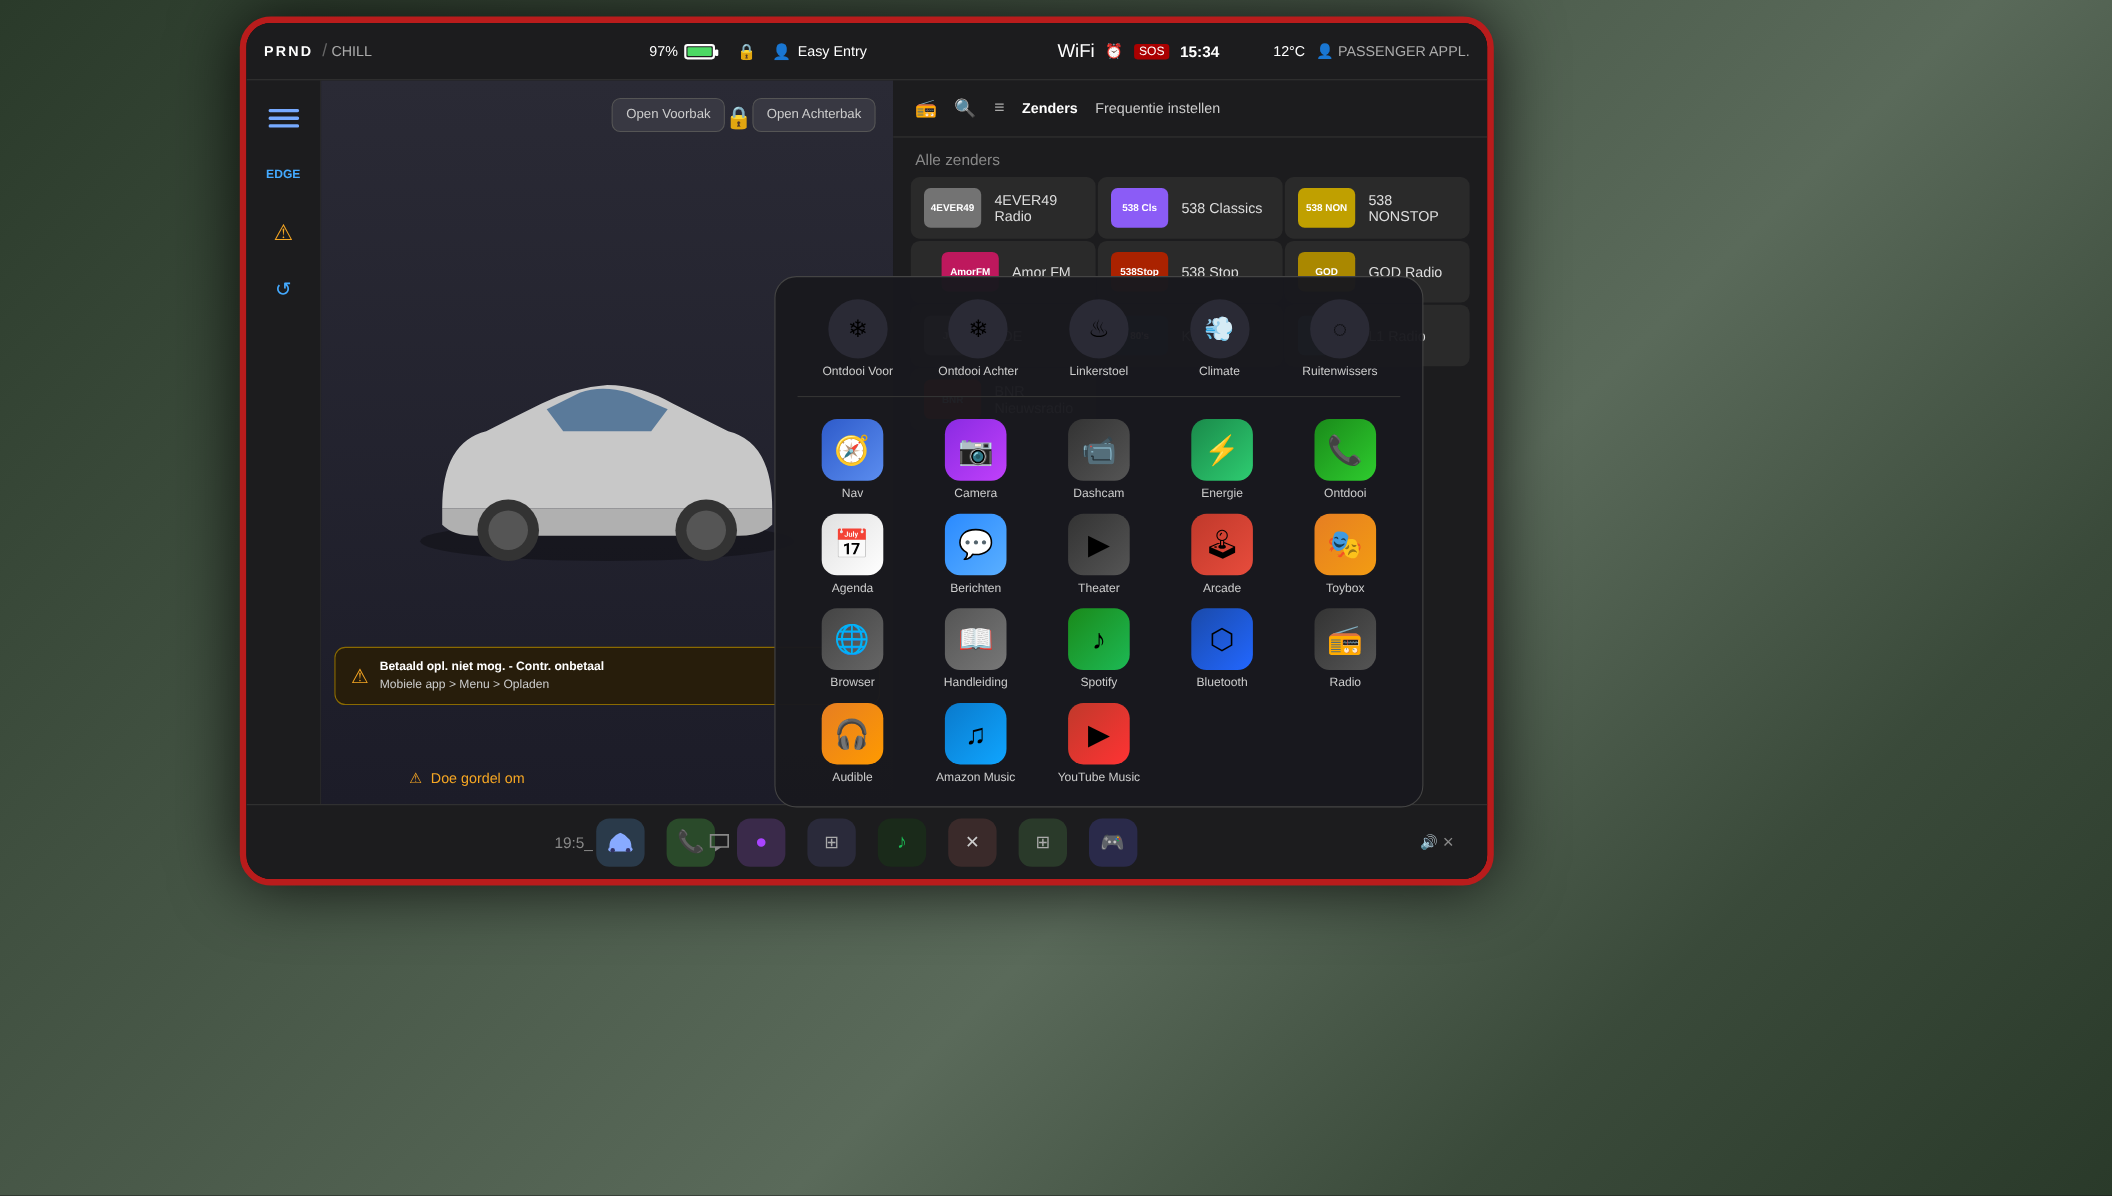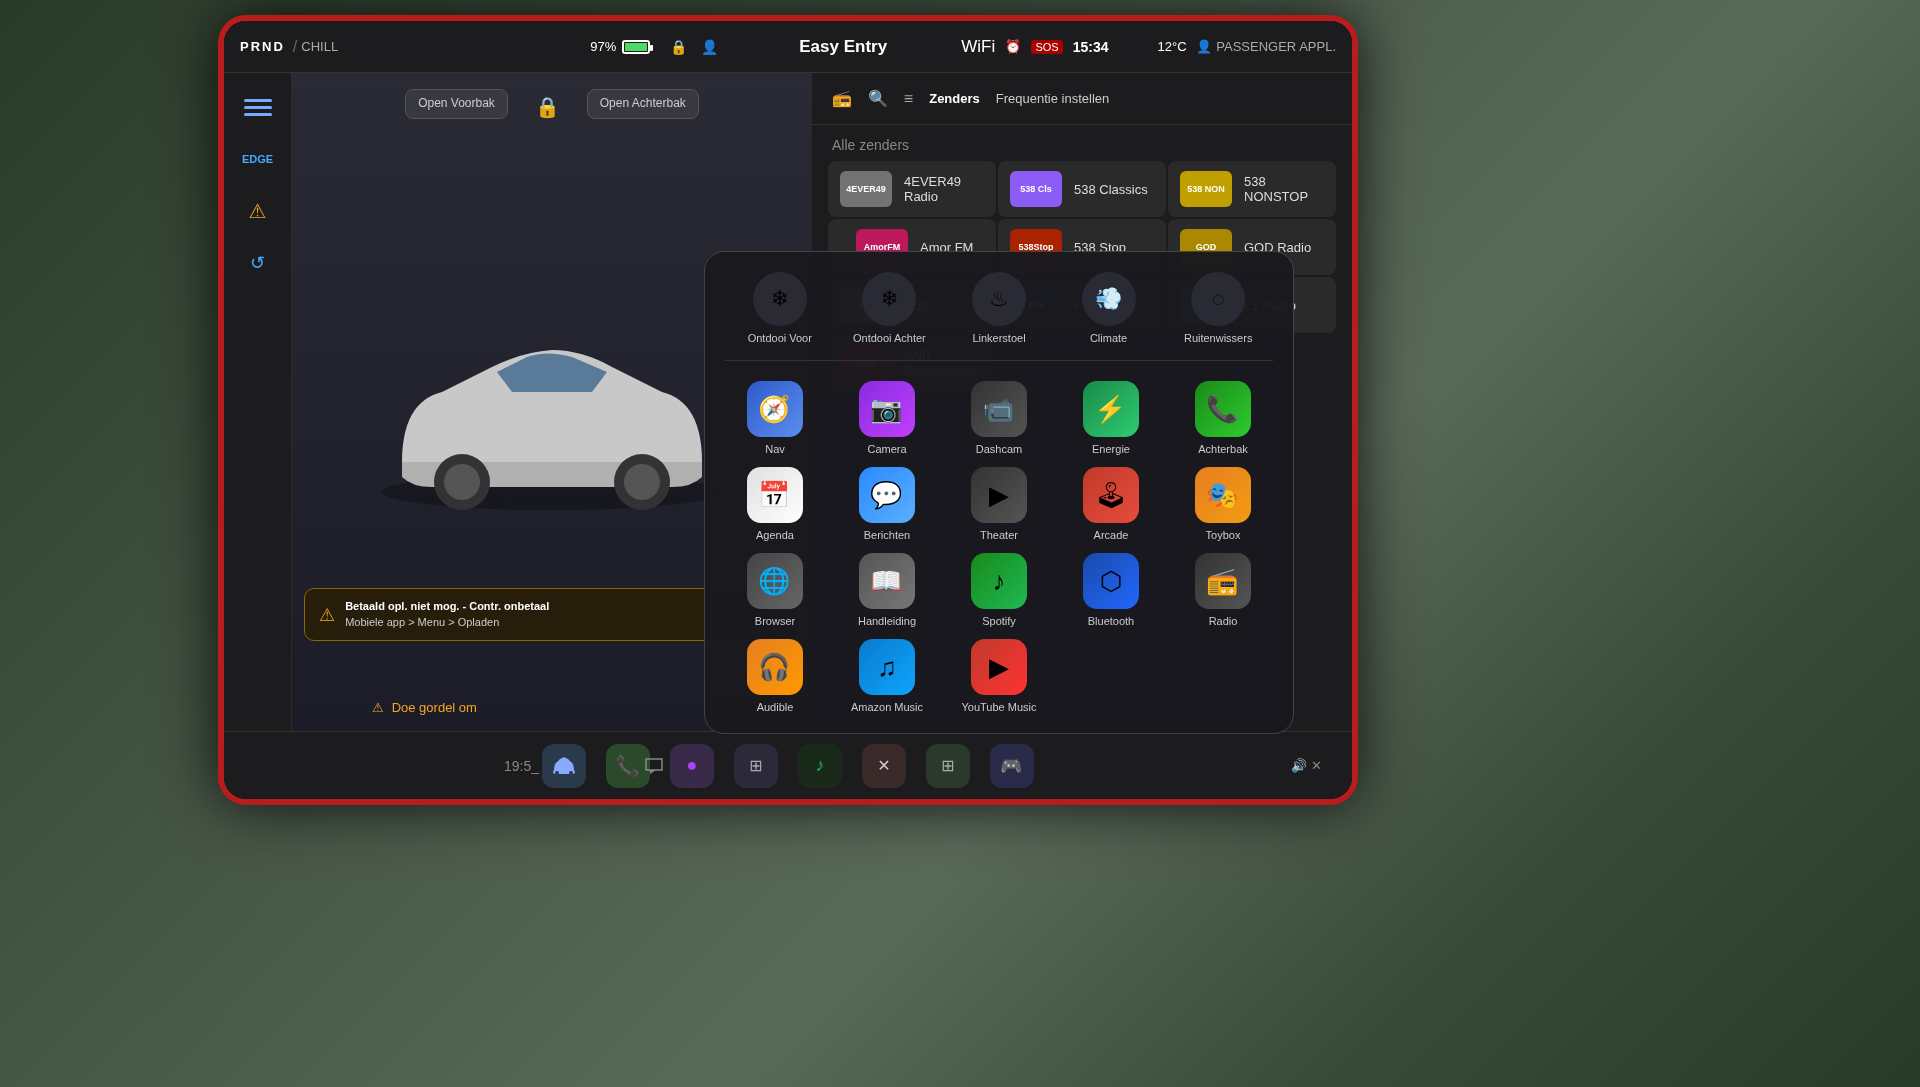--- a/index.html
+++ b/index.html
@@ -105,25 +105,24 @@
       border-radius: 1px;
     }
 
     .status-lock {
       font-size: 14px;
       color: #fff;
       margin: 0 8px;
     }
 
     .status-easy-entry {
-      font-size: 17px;
+      font-size: 13px;
       color: #fff;
-      font-weight: 700;
+      font-weight: 400;
       flex: 1;
-      text-align: center;
     }
 
     .status-icons {
       display: flex;
       align-items: center;
       gap: 10px;
     }
 
     .status-time {
       font-size: 14px;
@@ -176,22 +175,21 @@
       justify-content: center;
       overflow: hidden;
     }
 
     .car-labels {
       position: absolute;
       top: 16px;
       left: 16px;
       right: 16px;
       display: flex;
-      justify-content: center;
-      gap: 27px;
+      justify-content: flex-end;
     }
 
     .car-label-btn {
       background: rgba(60,60,70,0.8);
       border: 1px solid #555;
       border-radius: 8px;
       color: #ccc;
       font-size: 12px;
       padding: 6px 12px;
       cursor: pointer;
@@ -633,21 +631,21 @@
           <div class="app-item">
     <div class="app-icon ic-dashcam">📹</div>
     <span class="app-label">Dashcam</span>
   </div>
           <div class="app-item">
     <div class="app-icon ic-energie">⚡</div>
     <span class="app-label">Energie</span>
   </div>
           <div class="app-item">
     <div class="app-icon ic-telefoon">📞</div>
-    <span class="app-label">Achterbak</span>
+    <span class="app-label">Ontdooi</span>
   </div>
           <div class="app-item">
     <div class="app-icon ic-agenda">📅</div>
     <span class="app-label">Agenda</span>
   </div>
           <div class="app-item">
     <div class="app-icon ic-berichten">💬</div>
     <span class="app-label">Berichten</span>
   </div>
           <div class="app-item">

